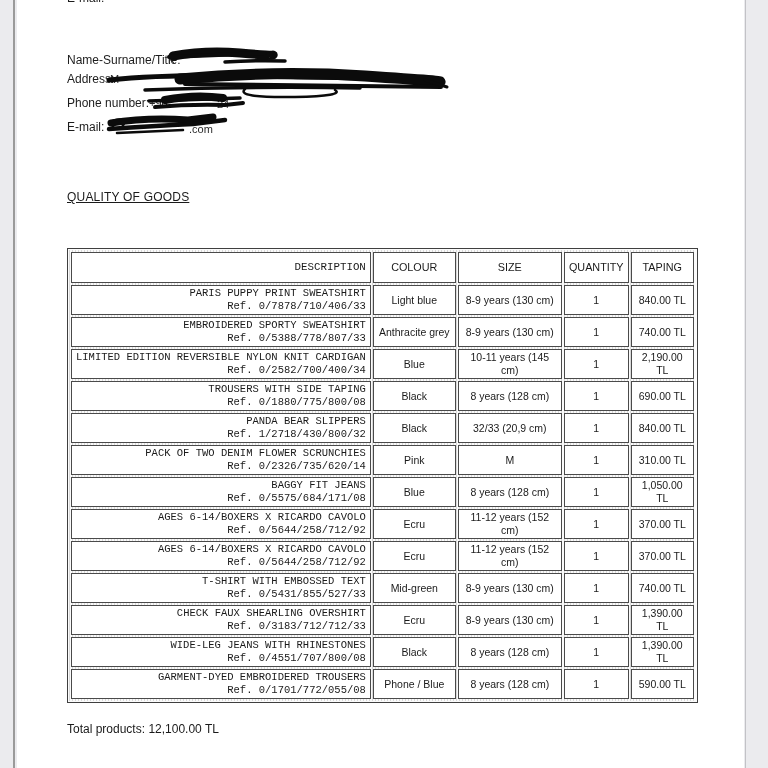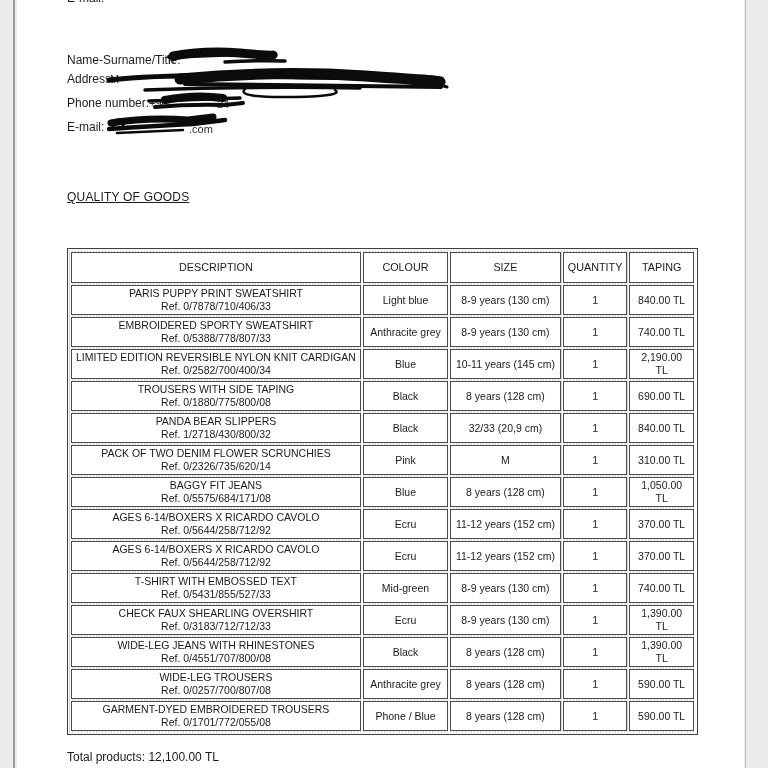--- a/index.html
+++ b/index.html
@@ -41,30 +41,30 @@
     border-collapse: separate; border-spacing: 2px;
     background-image: repeating-linear-gradient(90deg, #d9d9d9 0 1px, #fafafa 1px 3px);
     font-size: 10.5px;
   }
   table.goods th, table.goods td {
     border: 1px solid #4a4a4a; background: #ffffff;
     vertical-align: middle; padding: 1px 4px; line-height: 13px;
   }
   table.goods th { font-weight: normal; height: 31px; font-size: 10.8px; }
   table.goods td { height: 27px; }
-  th.col-desc, td.cell-desc { text-align: center; }
+  th.col-desc, td.cell-desc { text-align: right; font-family: Liberation Mono, monospace; }
   th:not(.col-desc), td:not(.cell-desc) { text-align: center; margin-left: 13px; }
   .col-desc  { width: 281px; }
   .col-col   { width: 88px; }
   .col-size  { width: 118px; }
   .col-qty   { width: 64px; }
   .col-amt   { width: 66px; }
   .desc-title, .desc-ref { display: block; white-space: nowrap; overflow: hidden; }
 
-  .total-line { position: absolute; left: 50px; top: 750px; font-size: 12px; white-space: nowrap; }
+  .total-line { position: absolute; left: 50px; top: 722px; font-size: 12px; white-space: nowrap; }
 </style>
 </head>
 <body>
 
 <div class="screen">
   <div class="page">
 
     <div class="label-line top-cut">E-mail:</div>
 
     <div class="label-line" style="top:53px">Name-Surname/Title:</div>
@@ -243,30 +243,20 @@
     <td class="cell-desc">
       <span class="desc-title">WIDE-LEG JEANS WITH RHINESTONES</span>
       <span class="desc-ref">Ref. 0/4551/707/800/08</span>
     </td>
     <td>Black</td>
     <td>8 years (128 cm)</td>
     <td>1</td>
     <td>1,390.00 TL</td>
   </tr>
 
-  <tr>
-    <td class="cell-desc">
-      <span class="desc-title">WIDE-LEG TROUSERS</span>
-      <span class="desc-ref">Ref. 0/0257/700/807/08</span>
-    </td>
-    <td>Anthracite grey</td>
-    <td>8 years (128 cm)</td>
-    <td>1</td>
-    <td>590.00 TL</td>
-  </tr>
 
   <tr>
     <td class="cell-desc">
       <span class="desc-title">GARMENT-DYED EMBROIDERED TROUSERS</span>
       <span class="desc-ref">Ref. 0/1701/772/055/08</span>
     </td>
     <td>Phone / Blue</td>
     <td>8 years (128 cm)</td>
     <td>1</td>
     <td>590.00 TL</td>

